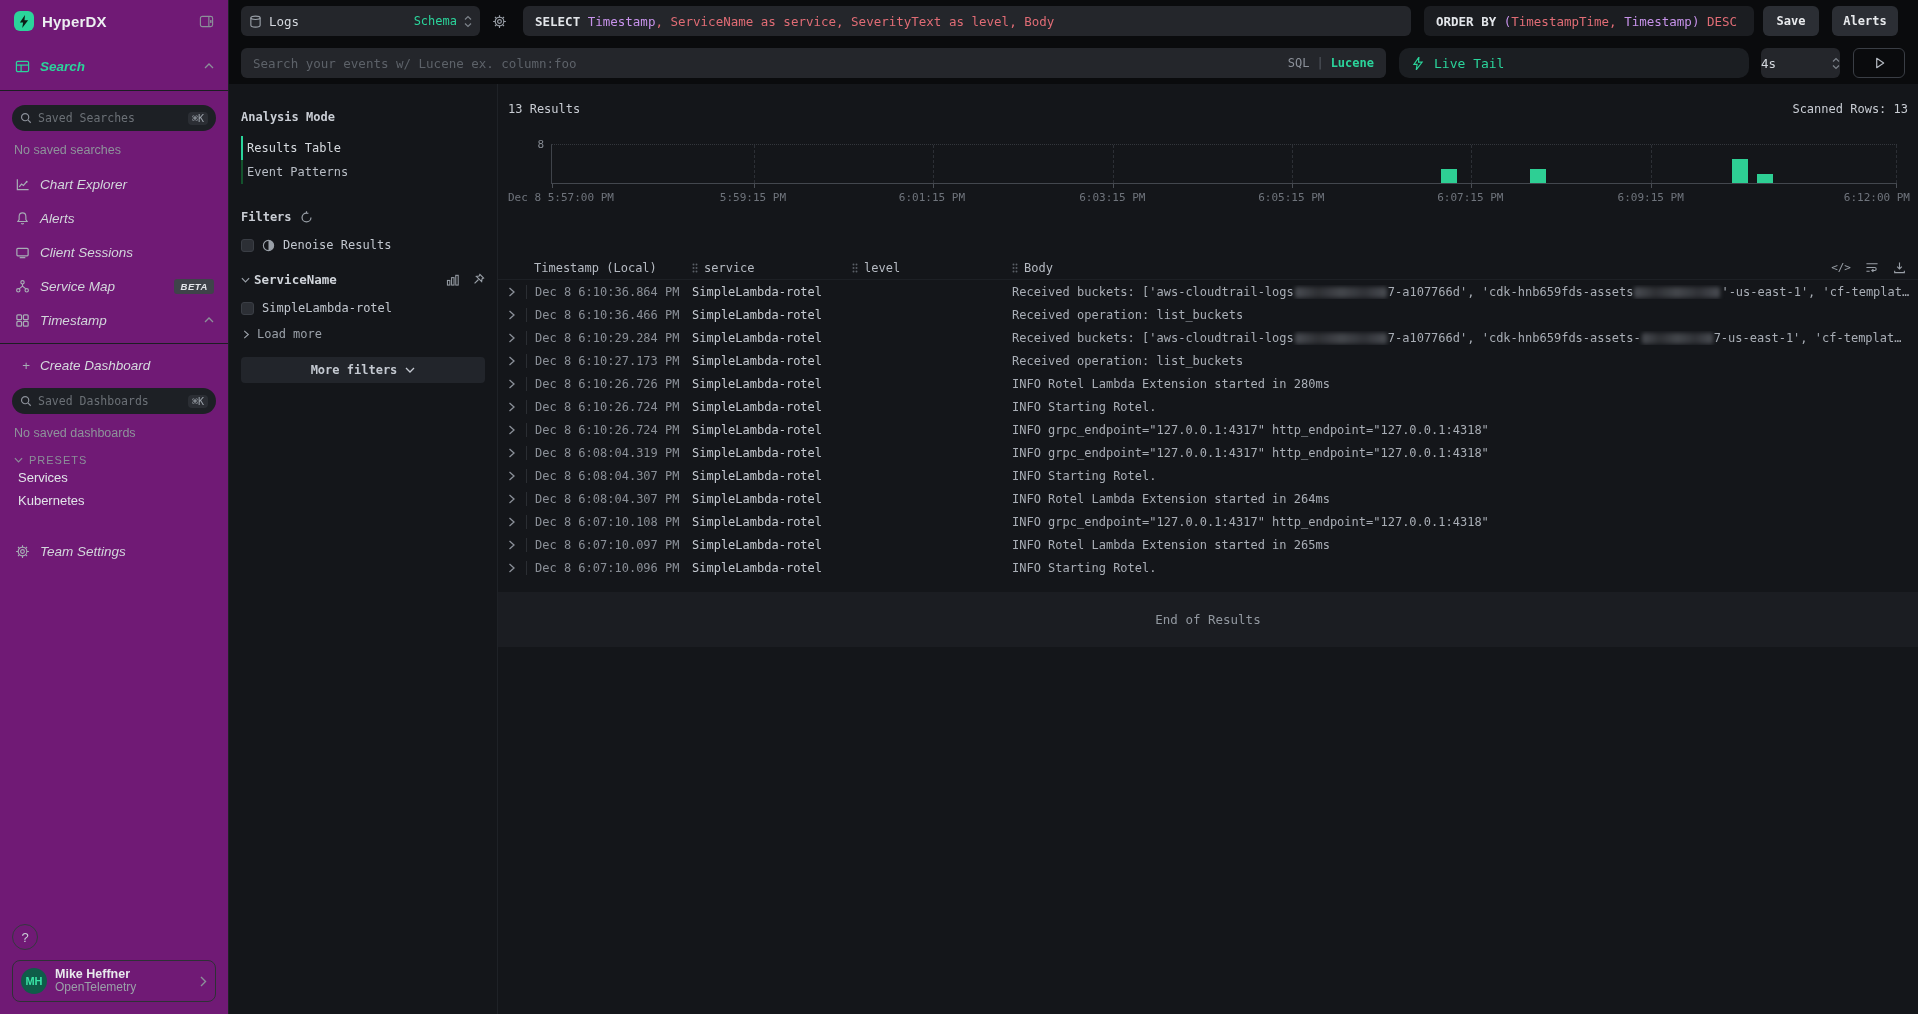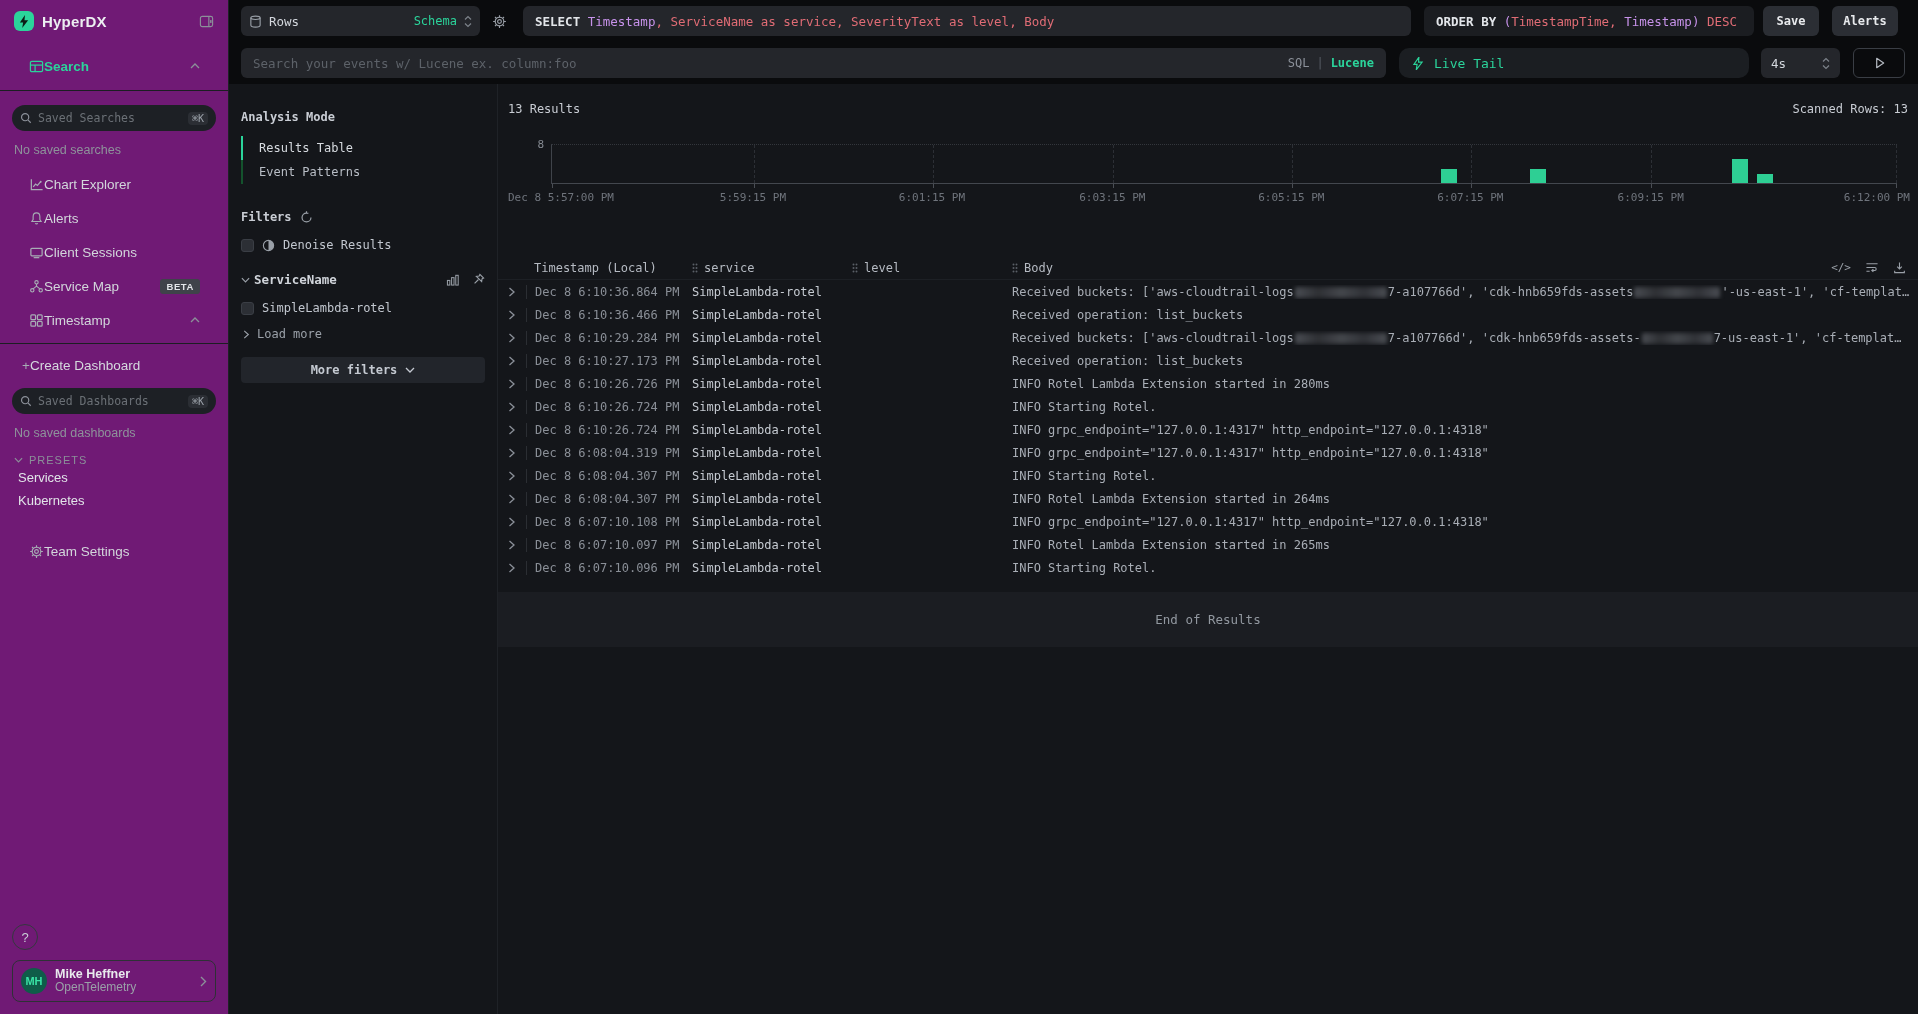--- a/index.html
+++ b/index.html
@@ -12,21 +12,21 @@
     position:relative;
   }
   svg { display:block; }
 
   
   .sidebar { width:229px; flex:0 0 229px; background:#701a75; border-right:1px solid #1e2126; display:flex; flex-direction:column; }
   .logo-row { height:42px; display:flex; align-items:center; padding:0 14px; gap:8px; }
   .logo-badge { width:20px; height:20px; border-radius:6px; background:#2bd49b; display:flex; align-items:center; justify-content:center; }
   .brand { font-weight:bold; font-size:15px; color:#eceef1; letter-spacing:.2px; flex:1; }
   .panel-icon { color:#8b9099; cursor:pointer; }
-  .side-item { display:flex; align-items:center; padding:0 28px; height:34px; color:#d2d6db; font-size:13.5px; cursor:pointer; }
+  .side-item { display:flex; align-items:center; gap:10px; padding:0 14px; height:34px; color:#d2d6db; font-size:13.5px; cursor:pointer;font-style:italic; }
   .side-item .ic { width:16px; display:flex; justify-content:center; }
   .search-head { height:36px; margin-top:6px; color:#2bd49b; font-weight:bold; }
   .side-divider { border-top:1px solid #1b1e22; margin:6px 0 0 0; }
   .pill-input { margin:14px 12px 0 12px; height:26px; border-radius:13px; background:#1d2025; display:flex; align-items:center; gap:6px; padding:0 8px; }
   .pill-input input { flex:1; min-width:0; background:transparent; border:none; outline:none; color:#c9ced6; font-family:"DejaVu Sans Mono","Liberation Mono",monospace; font-size:11.5px; }
   .pill-input input::placeholder { color:#6b7076; }
   .kbd { background:#2b2e34; color:#9aa0a8; border-radius:4px; font-size:10px; padding:1px 4px; font-family:"DejaVu Sans Mono",monospace; }
   .muted-line { color:#8e939b; font-size:12.5px; padding:0 14px; margin-top:12px; }
   .nav-list { margin-top:10px; }
   .beta { background:#3f434a; color:#e2e5e9; font-size:9.5px; font-weight:bold; letter-spacing:.6px; border-radius:3px; padding:2px 6px; margin-left:auto; }
@@ -63,28 +63,28 @@
 
   .searchrow { height:42px; display:flex; align-items:center; padding:0 13px 0 12px; background:#0a0b0d; }
   .search-input { flex:1; padding:0 12px; gap:8px; }
   .search-input input { flex:1; min-width:0; background:transparent; border:none; outline:none; color:#c9ced6; font-family:"DejaVu Sans Mono","Liberation Mono",monospace; font-size:12.5px; }
   .search-input input::placeholder { color:#5d6269; }
   .mode-toggle { display:flex; gap:7px; font-size:12px; align-items:center; }
   .mode-sql { color:#8b9099; cursor:pointer; }
   .mode-div { color:#565b63; }
   .mode-lucene { color:#2bd49b; font-weight:bold; cursor:pointer; }
   .livetail { width:350px; margin-left:13px; background:#1b1e22; border-radius:10px; height:30px; display:flex; align-items:center; gap:10px; padding:0 14px; color:#2bd49b; font-size:13px; cursor:pointer; }
-  .interval { width:79px; margin-left:12px; padding:0 10px; justify-content:space-between; color:#d3d7dd; font-size:12.5px; cursor:pointer; }
+  .interval { width:79px; margin-left:12px; padding:0 0; justify-content:space-between; color:#d3d7dd; font-size:12.5px; cursor:pointer; }
   .playbtn { width:52px; height:30px; margin-left:13px; background:transparent; border:1px solid #3a3e45; border-radius:6px; display:flex; align-items:center; justify-content:center; cursor:pointer; }
 
   
   .content { flex:1; display:flex; min-width:0; background:#14161a; }
   .filters-panel { width:269px; flex:0 0 269px; border-right:1px solid #1f2227; padding:0 12px; font-family:"DejaVu Sans Mono","Liberation Mono",monospace; }
   .fp-head { font-size:12px; font-weight:bold; color:#c9cdd4; margin-top:26px; display:flex; align-items:center; gap:8px; }
-  .mode-item { border-left:2px solid #14532d; padding-left:16px; height:24px; display:flex; align-items:center; font-size:12px; color:#b9bec6; cursor:pointer; }
+  .mode-item { border-left:2px solid #14532d; padding-left:4px; height:24px; display:flex; align-items:center; font-size:12px; color:#b9bec6; cursor:pointer; }
   .mode-list { margin-top:12px; }
   .mode-item.active { border-left-color:#2bd49b; color:#d7dbe0; }
   .checkrow { display:flex; align-items:center; gap:8px; margin-top:14px; font-size:12px; color:#c2c7cf; cursor:pointer; }
   .checkbox { width:13px; height:13px; border-radius:3px; background:#2c2f35; border:1px solid #3a3e45; flex:0 0 13px; }
   .facet-head { display:flex; align-items:center; gap:4px; margin-top:20px; font-size:12.5px; font-weight:bold; color:#d0d4da; cursor:pointer; }
   .facet-icons { margin-left:auto; display:flex; gap:12px; color:#9aa0a8; }
   .loadmore { display:flex; align-items:center; gap:7px; color:#9aa0a8; font-size:12px; margin-top:12px; margin-left:2px; cursor:pointer; }
   .morefilters { margin-top:16px; height:26px; width:100%; background:#22252b; border:none; border-radius:4px; color:#c4c9d1; font-weight:bold; font-size:12px; font-family:"DejaVu Sans Mono",monospace; display:flex; align-items:center; justify-content:center; gap:8px; cursor:pointer; }
 
   .main { flex:1; min-width:0; display:flex; flex-direction:column; font-family:"DejaVu Sans Mono","Liberation Mono",monospace; }
@@ -283,21 +283,21 @@
   </aside>
 
   <div class="right">
 
     <div class="toolbar mono">
       <div class="box source-select">
         <svg width="13" height="13" viewBox="0 0 14 14" fill="none" stroke="#9aa0a8" stroke-width="1.2">
             <ellipse cx="7" cy="3" rx="5" ry="1.8"></ellipse>
             <path d="M2 3 V11 C2 12 4.2 13 7 13 C9.8 13 12 12 12 11 V3"></path>
           </svg>
-        <span class="src-label">Rows</span>
+        <span class="src-label">Logs</span>
         <span class="schema">Schema</span>
         <span class="updown">
           <svg width="8" height="13" viewBox="0 0 8 13" fill="none" stroke="#7c828a" stroke-width="1.2">
               <polyline points="1,4.5 4,1.5 7,4.5"></polyline>
               <polyline points="1,8.5 4,11.5 7,8.5"></polyline>
             </svg>
         </span>
       </div>
       <button class="iconbtn">
         <svg width="15" height="15" viewBox="0 0 16 16" fill="none" stroke="#9aa0a8" stroke-width="1.2">

